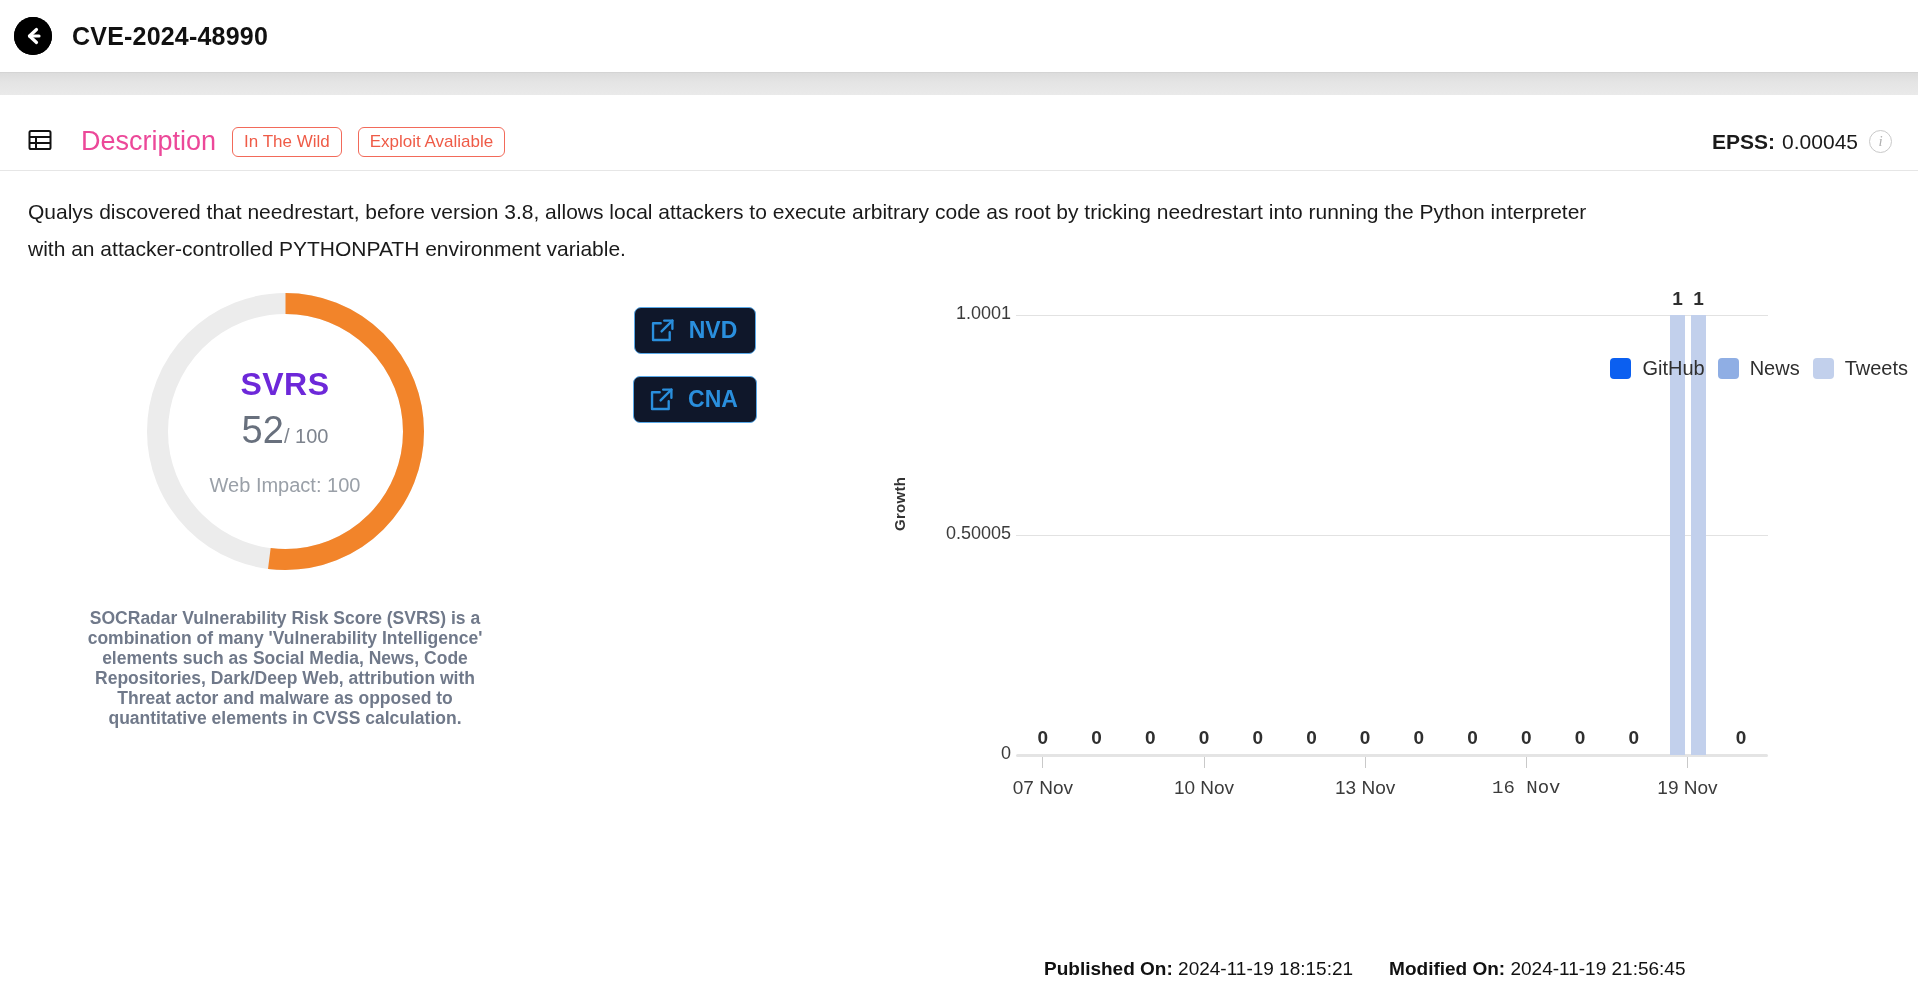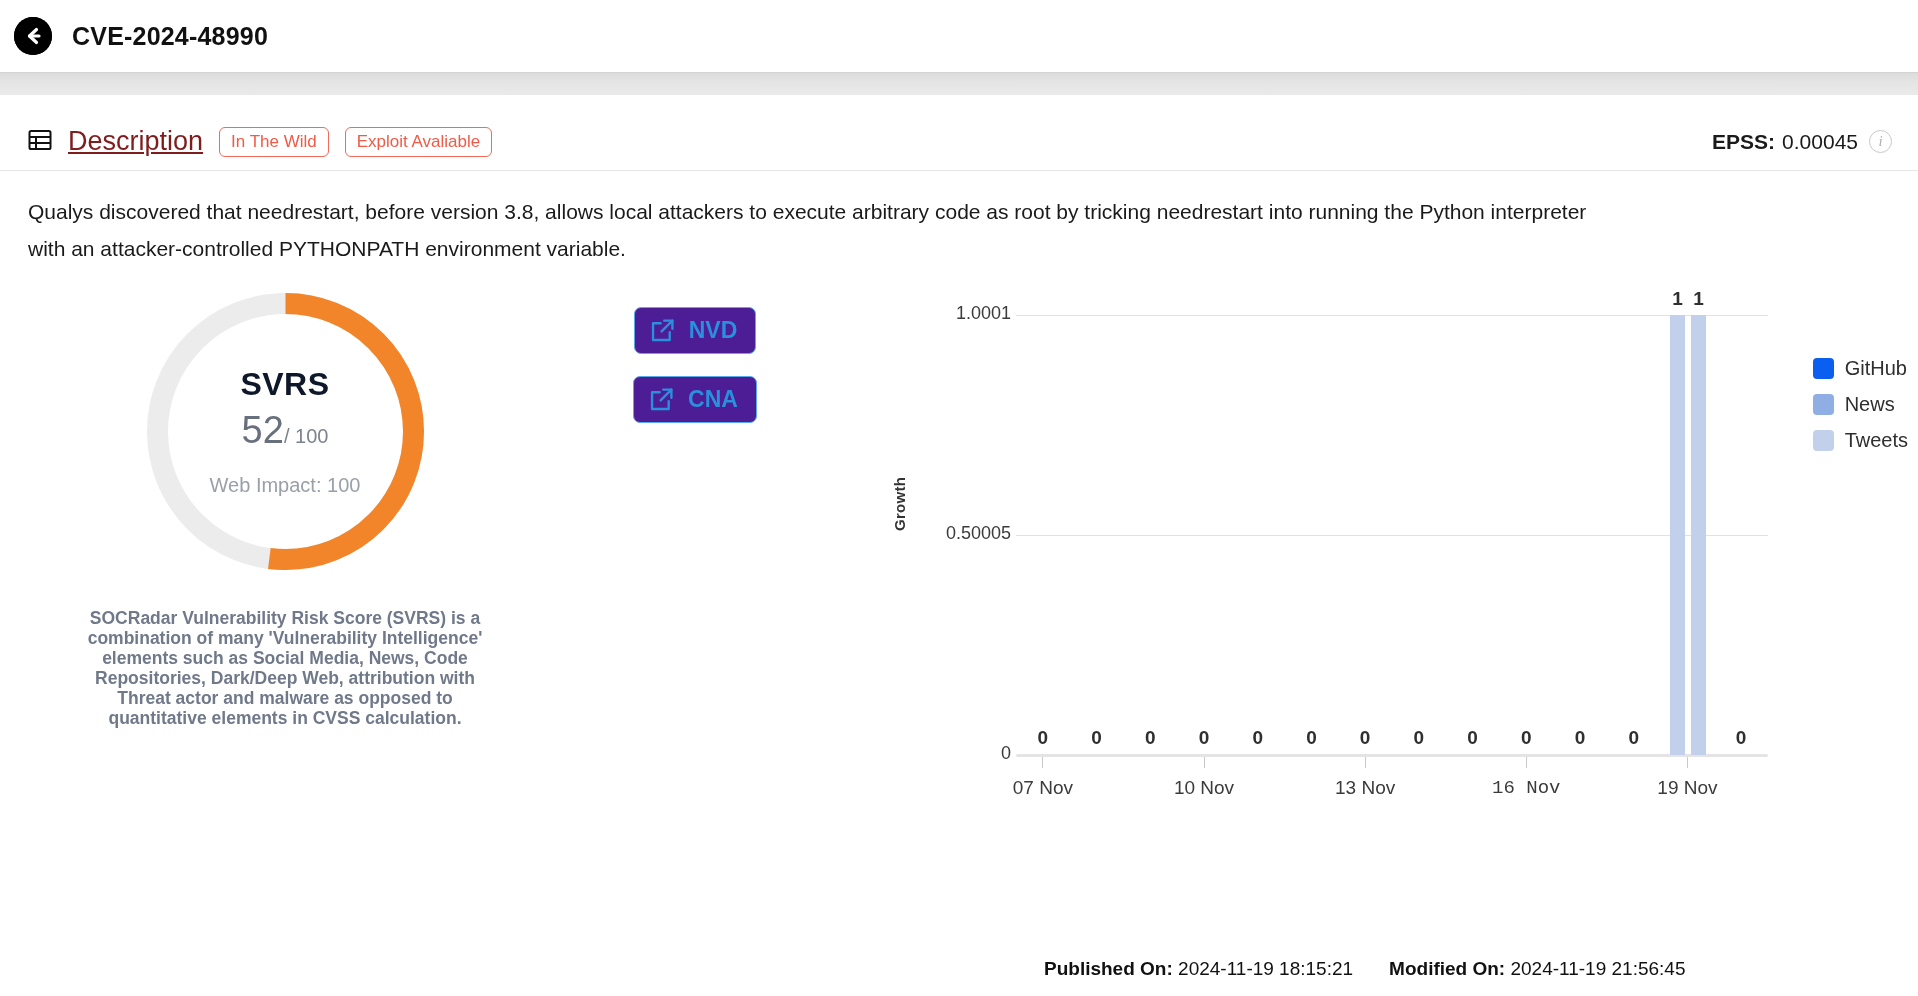--- a/index.html
+++ b/index.html
@@ -59,24 +59,23 @@
   .desc-header {
     display: flex;
     align-items: center;
     padding: 0 26px 0 28px;
     height: 58px;
     border-bottom: 1px solid #e6e6e6;
     box-sizing: border-box;
   }
   .desc-title {
     font-size: 27px;
-    color: #7f1d1d;
-    margin-left: 16px;
+    color: #ec4899;
+    margin-left: 29px;
     font-weight: 400;
-    text-decoration: underline;
   }
   .tag {
     border: 1px solid #f26a5a;
     color: #ef5b47;
     border-radius: 6px;
     font-size: 17px;
     padding: 5px 11px 6px;
     margin-left: 16px;
     white-space: nowrap;
     line-height: 1;
@@ -146,21 +145,21 @@
     inset: 0;
     display: flex;
     flex-direction: column;
     align-items: center;
     justify-content: center;
     text-align: center;
   }
   .gauge-name {
     font-size: 32px;
     font-weight: bold;
-    color: #0f172a;
+    color: #6d28d9;
     letter-spacing: .5px;
   }
   .gauge-score {
     margin-top: 6px;
     color: #68707d;
   }
   .gauge-score .big { font-size: 38px; }
   .gauge-score .den { font-size: 20px; color: #7d838d; }
   .gauge-sub {
     margin-top: 22px;
@@ -192,21 +191,21 @@
   .link-btn {
     display: inline-flex;
     align-items: center;
     gap: 13px;
     border: 1px solid #5aa9e8;
     border-radius: 7px;
     padding: 9px 18px 9px 14px;
     color: #2a8fdd;
     font-size: 23px;
     font-weight: bold;
-    background: #4c1d95;
+    background: #0f172a;
     cursor: pointer;
     margin-bottom: 22px;
     min-width: 86px;
     justify-content: center;
   }
   .link-btn svg { display: block; }
 
   
   .chart-area {
     position: relative;
@@ -286,21 +285,21 @@
     font-size: 19px;
     color: #3b3b3b;
     transform: translateX(-50%);
     white-space: nowrap;
   }
   .legend {
     position: absolute;
     right: 10px;
     top: 78px;
     display: flex;
-    flex-direction: column;
+    flex-direction: row;
     gap: 13px;
   }
   .legend-row {
     display: flex;
     align-items: center;
     gap: 11px;
     cursor: pointer;
   }
   .legend-swatch {
     width: 21px;

